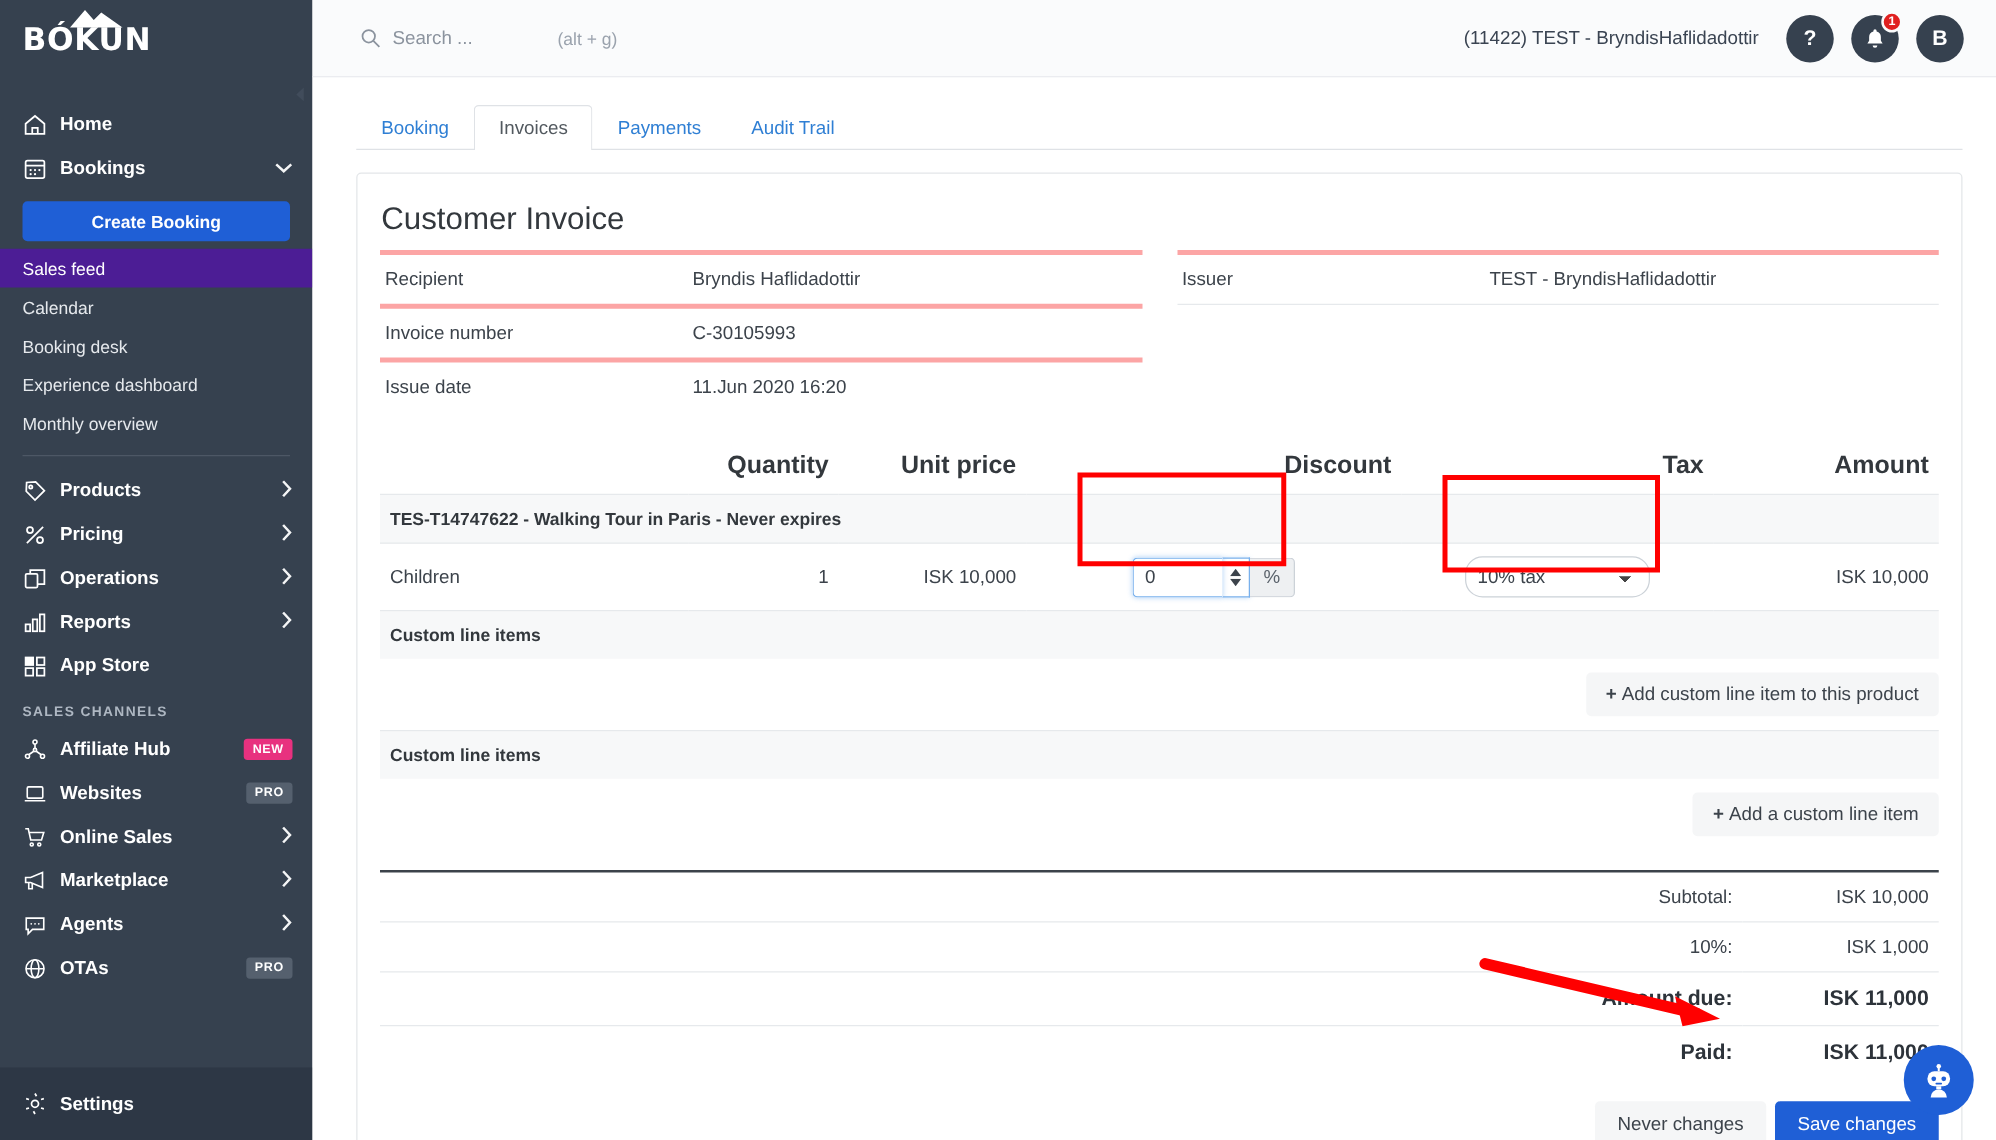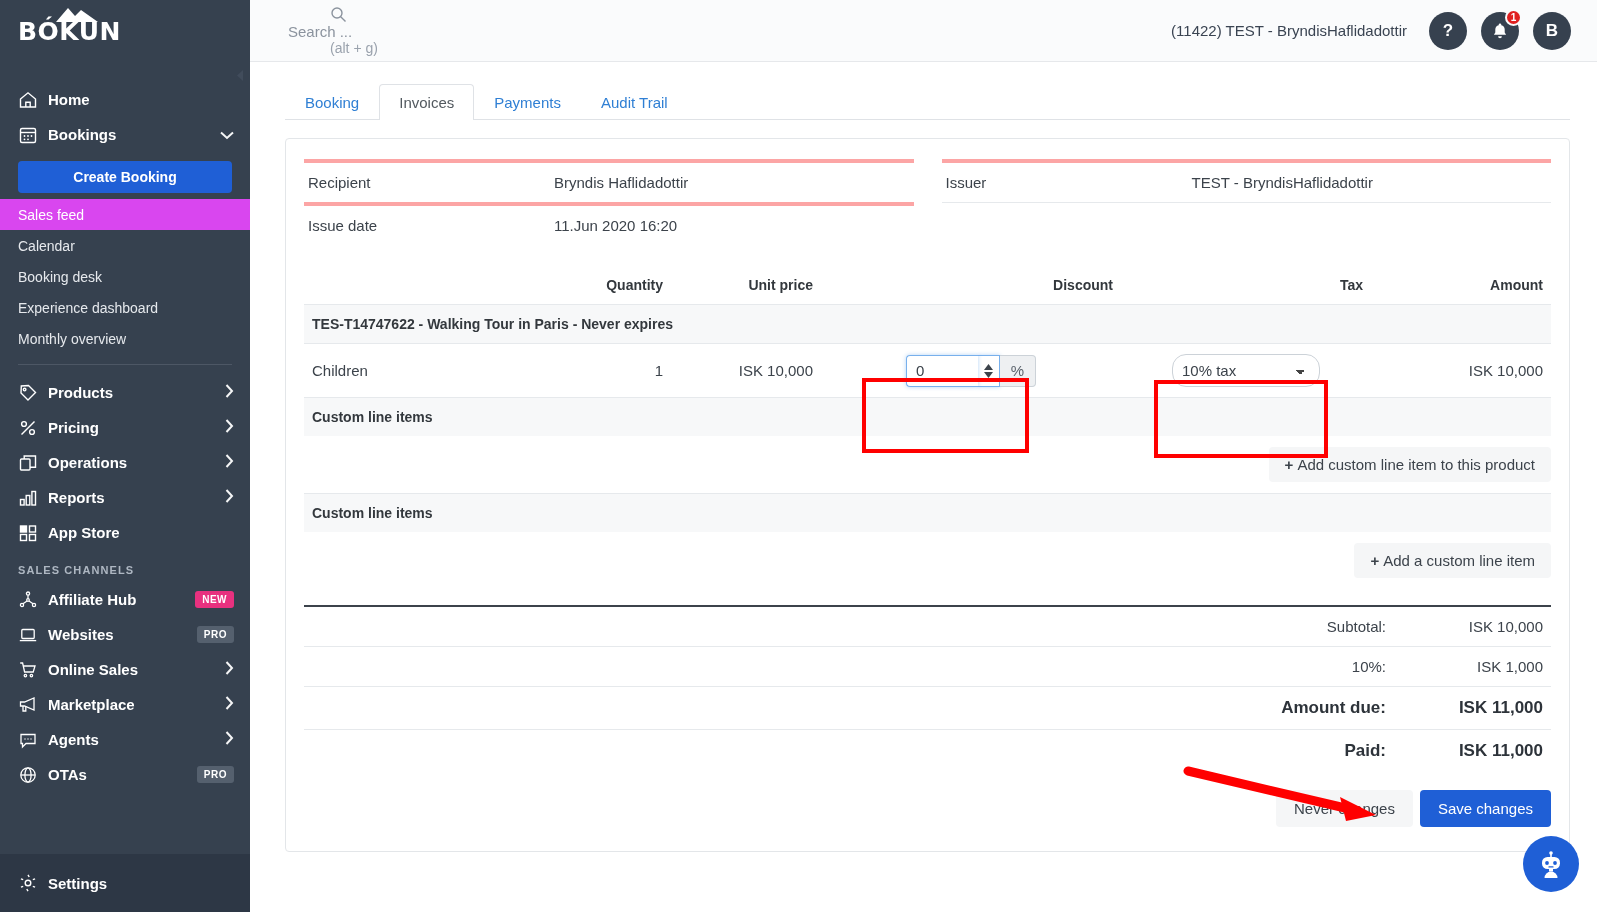--- a/index.html
+++ b/index.html
@@ -46,21 +46,21 @@
     background: #1f5fd6; color: #fff;
     height: 32px; border-radius: 4px;
     display: flex; align-items: center; justify-content: center;
     font-size: 14px; font-weight: bold; cursor: pointer;
   }
 
   .sub-row {
     height: 31px; display: flex; align-items: center;
     padding-left: 18px; font-size: 14px; color: #e6e9ed; font-weight: normal;
   }
-  .sub-row.active { background: #d946ef; color: #ffffff; }
+  .sub-row.active { background: #4c1d95; color: #ffffff; }
 
   .nav-sep { height: 1px; background: #4d5765; margin: 10px 18px 10px 18px; }
 
   .section-title {
     font-size: 11px; font-weight: bold; letter-spacing: 1.1px;
     color: #aeb7c2; padding: 14px 0 6px 18px;
   }
 
   .badge {
     font-size: 10px; font-weight: bold; letter-spacing: .5px;
@@ -75,21 +75,21 @@
     display: flex; align-items: center; padding-left: 18px;
     font-size: 15px; font-weight: bold;
   }
 
   
   #topbar {
     position: absolute; left: 250px; top: 0; right: 0; height: 62px;
     background: #fafbfc; border-bottom: 1px solid #e6e8eb;
     display: flex; align-items: center;
   }
-  .search-wrap { display: flex; align-items: center; margin-left: 38px; flex-direction: column; }
+  .search-wrap { display: flex; align-items: center; margin-left: 38px; }
   .search-input {
     border: none; background: transparent; outline: none;
     font-size: 15px; color: #7c8591; width: 110px;
     font-family: "Liberation Sans", sans-serif;
   }
   .search-input::placeholder { color: #8b939e; }
   .search-hint { font-size: 14px; color: #9aa2ad; margin-left: 22px; }
 
   .topbar-right {
     margin-left: auto; display: flex; align-items: center; gap: 14px;
@@ -148,21 +148,21 @@
     display: flex; border-top: 4px solid #fca5a5;
     padding: 11px 0 11px 0; font-size: 15px; color: #3c434b;
   }
   .meta-row .k { width: 250px; padding-left: 4px; }
   .meta-row .v { flex: 1; }
   .meta-spacer { border-top: 1px solid #e6e9ec; height: 0; }
 
   
   table.inv { width: 100%; border-collapse: collapse; margin-top: 26px; }
   table.inv th {
-    font-size: 14px; font-weight: bold; color: #33383d;
+    font-size: 20px; font-weight: bold; color: #33383d;
     padding: 6px 8px 11px 8px; text-align: right;
   }
   table.inv th.lft { text-align: left; }
   table.inv td {
     font-size: 15px; color: #3c434b; padding: 10px 8px; text-align: right;
     border-top: 1px solid #e6e9ec;
   }
   table.inv td.lft { text-align: left; }
   tr.group td {
     background: #f7f8f9; font-weight: bold; font-size: 14px; color: #33383d;
@@ -543,26 +543,31 @@
     </div>
     <div class="tab">
       <span>Payments</span>
     </div>
     <div class="tab">
       <span>Audit Trail</span>
     </div>
   </div>
 
   <div class="card">
+    <div class="card-title">Customer Invoice</div>
 
     <div class="meta-cols">
       <div class="meta-col">
         <div class="meta-row">
           <div class="k">Recipient</div>
           <div class="v">Bryndis Haflidadottir</div>
+        </div>
+        <div class="meta-row">
+          <div class="k">Invoice number</div>
+          <div class="v">C-30105993</div>
         </div>
         <div class="meta-row">
           <div class="k">Issue date</div>
           <div class="v">11.Jun 2020 16:20</div>
         </div>
       </div>
       <div class="meta-col">
         <div class="meta-row">
           <div class="k">Issuer</div>
           <div class="v">TEST - BryndisHaflidadottir</div>

